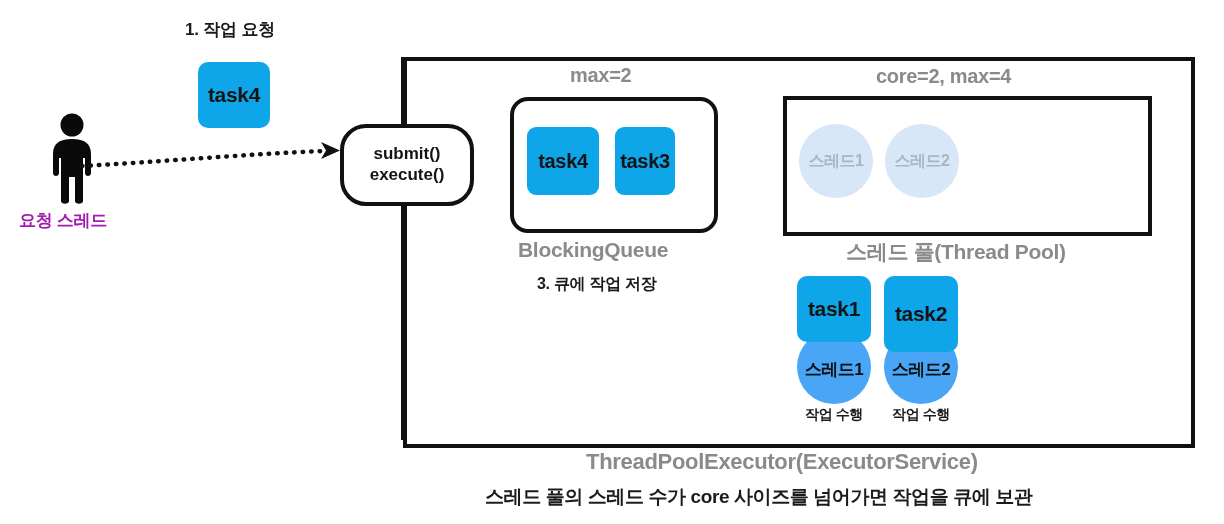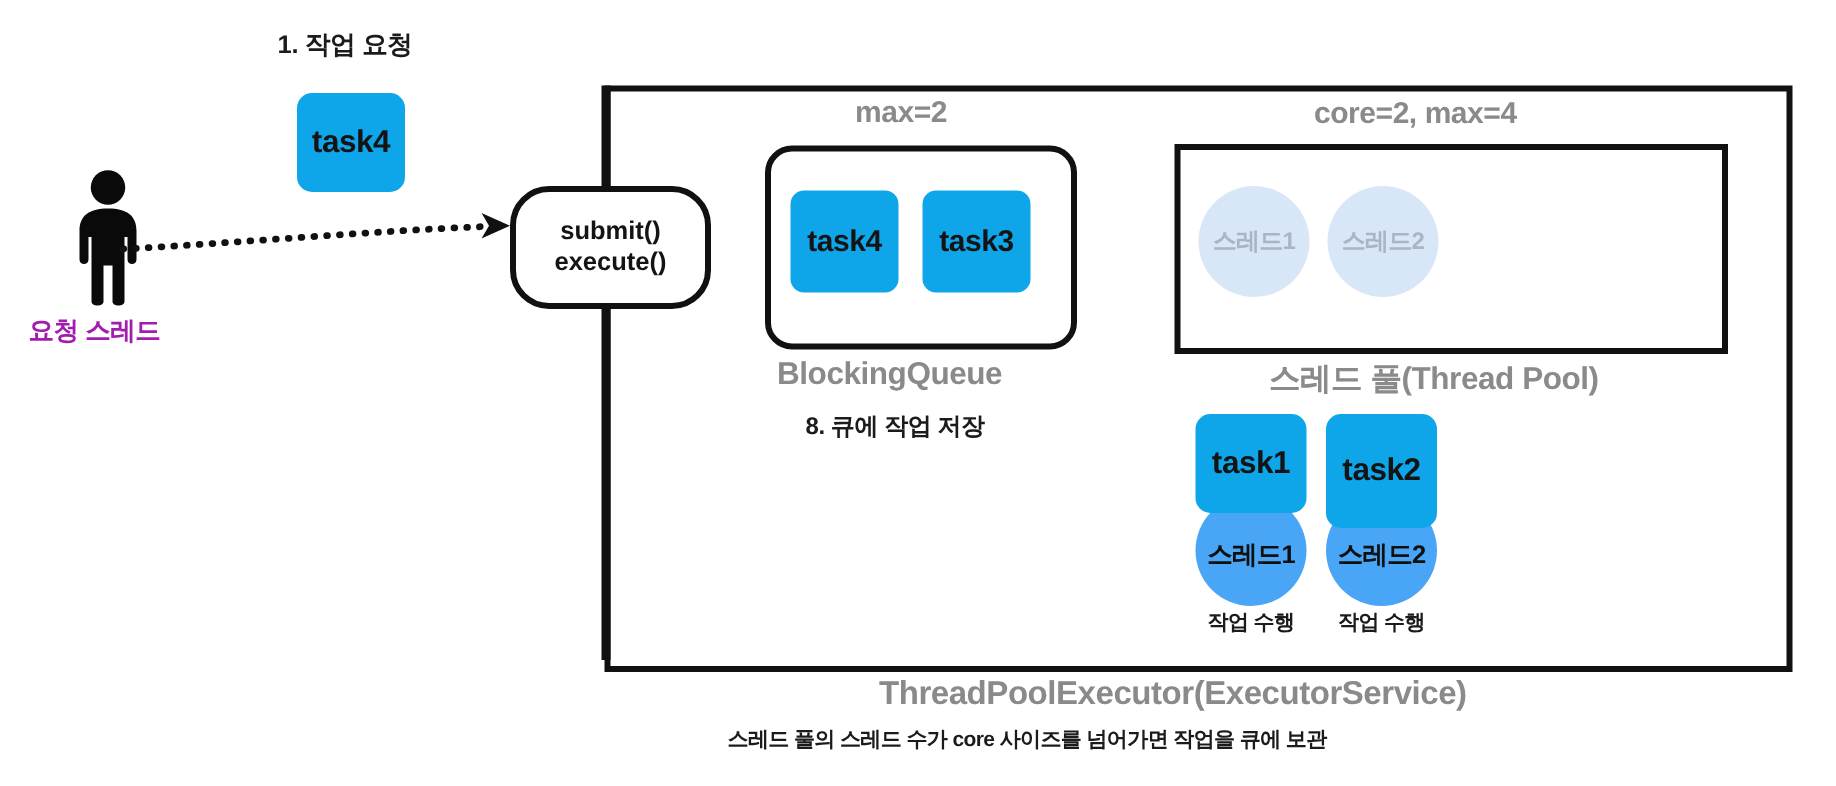--- a/index.html
+++ b/index.html
@@ -72,21 +72,21 @@
     letter-spacing: -0.3px;
   }
   .footer-title {
     font-size: 22px;
     font-weight: bold;
     color: #8a8a8a;
     white-space: nowrap;
     letter-spacing: -0.3px;
   }
   .footer-note {
-    font-size: 14px;
+    font-size: 19px;
     font-weight: bold;
     color: #1b1b1b;
     white-space: nowrap;
     letter-spacing: -0.4px;
   }
 
   
   .task-box {
     background: #0ea5e9;
     border-radius: 10px;
@@ -179,26 +179,26 @@
     <span>execute()</span>
   </div>
 
   <div class="abs param-label" style="left:570px; top:64px;">max=2</div>
 
   <div class="abs queue-frame" style="left:510px; top:97px; width:200px; height:128px;"></div>
 
   <div class="abs ctr task-box small" style="left:527px; top:127px; width:72px; height:68px;">
     <span>task4</span>
   </div>
-  <div class="abs ctr task-box small" style="left:615px; top:127px; width:72px; height:68px;">
+  <div class="abs ctr task-box small" style="left:615px; top:127px; width:60px; height:68px;">
     <span>task3</span>
   </div>
 
   <div class="abs section-caption" style="left:518px; top:238px;">BlockingQueue</div>
-  <div class="abs sub-caption" style="left:537px; top:274px;">8. 큐에 작업 저장</div>
+  <div class="abs sub-caption" style="left:537px; top:274px;">3. 큐에 작업 저장</div>
 
   <div class="abs param-label" style="left:876px; top:65px;">core=2, max=4</div>
 
   <div class="abs pool-frame" style="left:783px; top:96px; width:361px; height:132px;"></div>
 
   <div class="abs ctr idle-thread" style="left:799px; top:124px; width:74px; height:74px;">
     <span>스레드1</span>
   </div>
   <div class="abs ctr idle-thread" style="left:885px; top:124px; width:74px; height:74px;">
     <span>스레드2</span>

